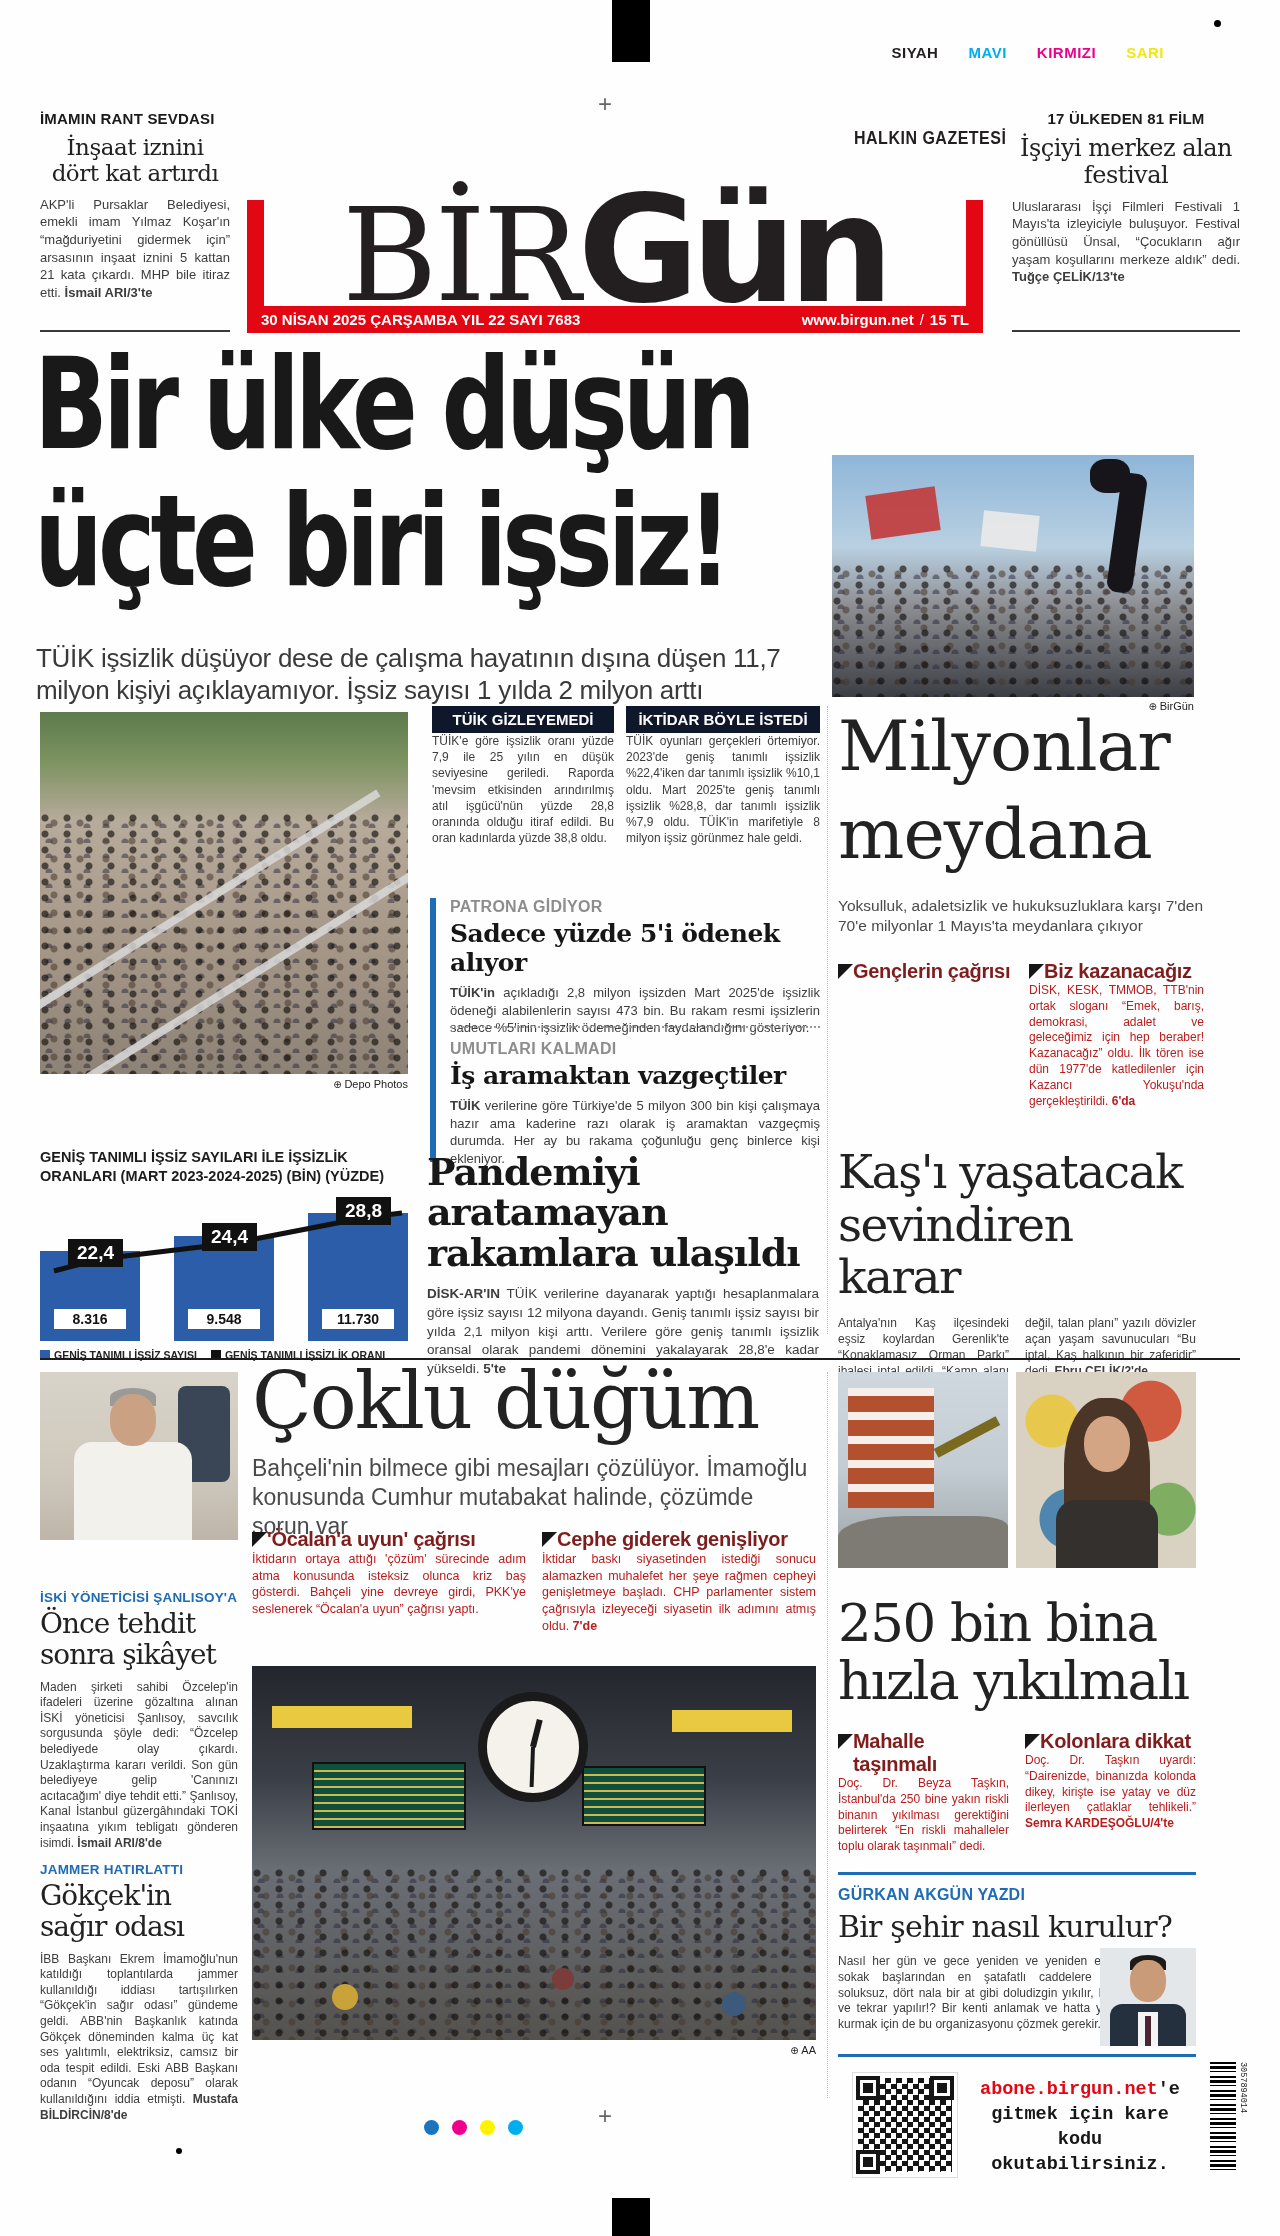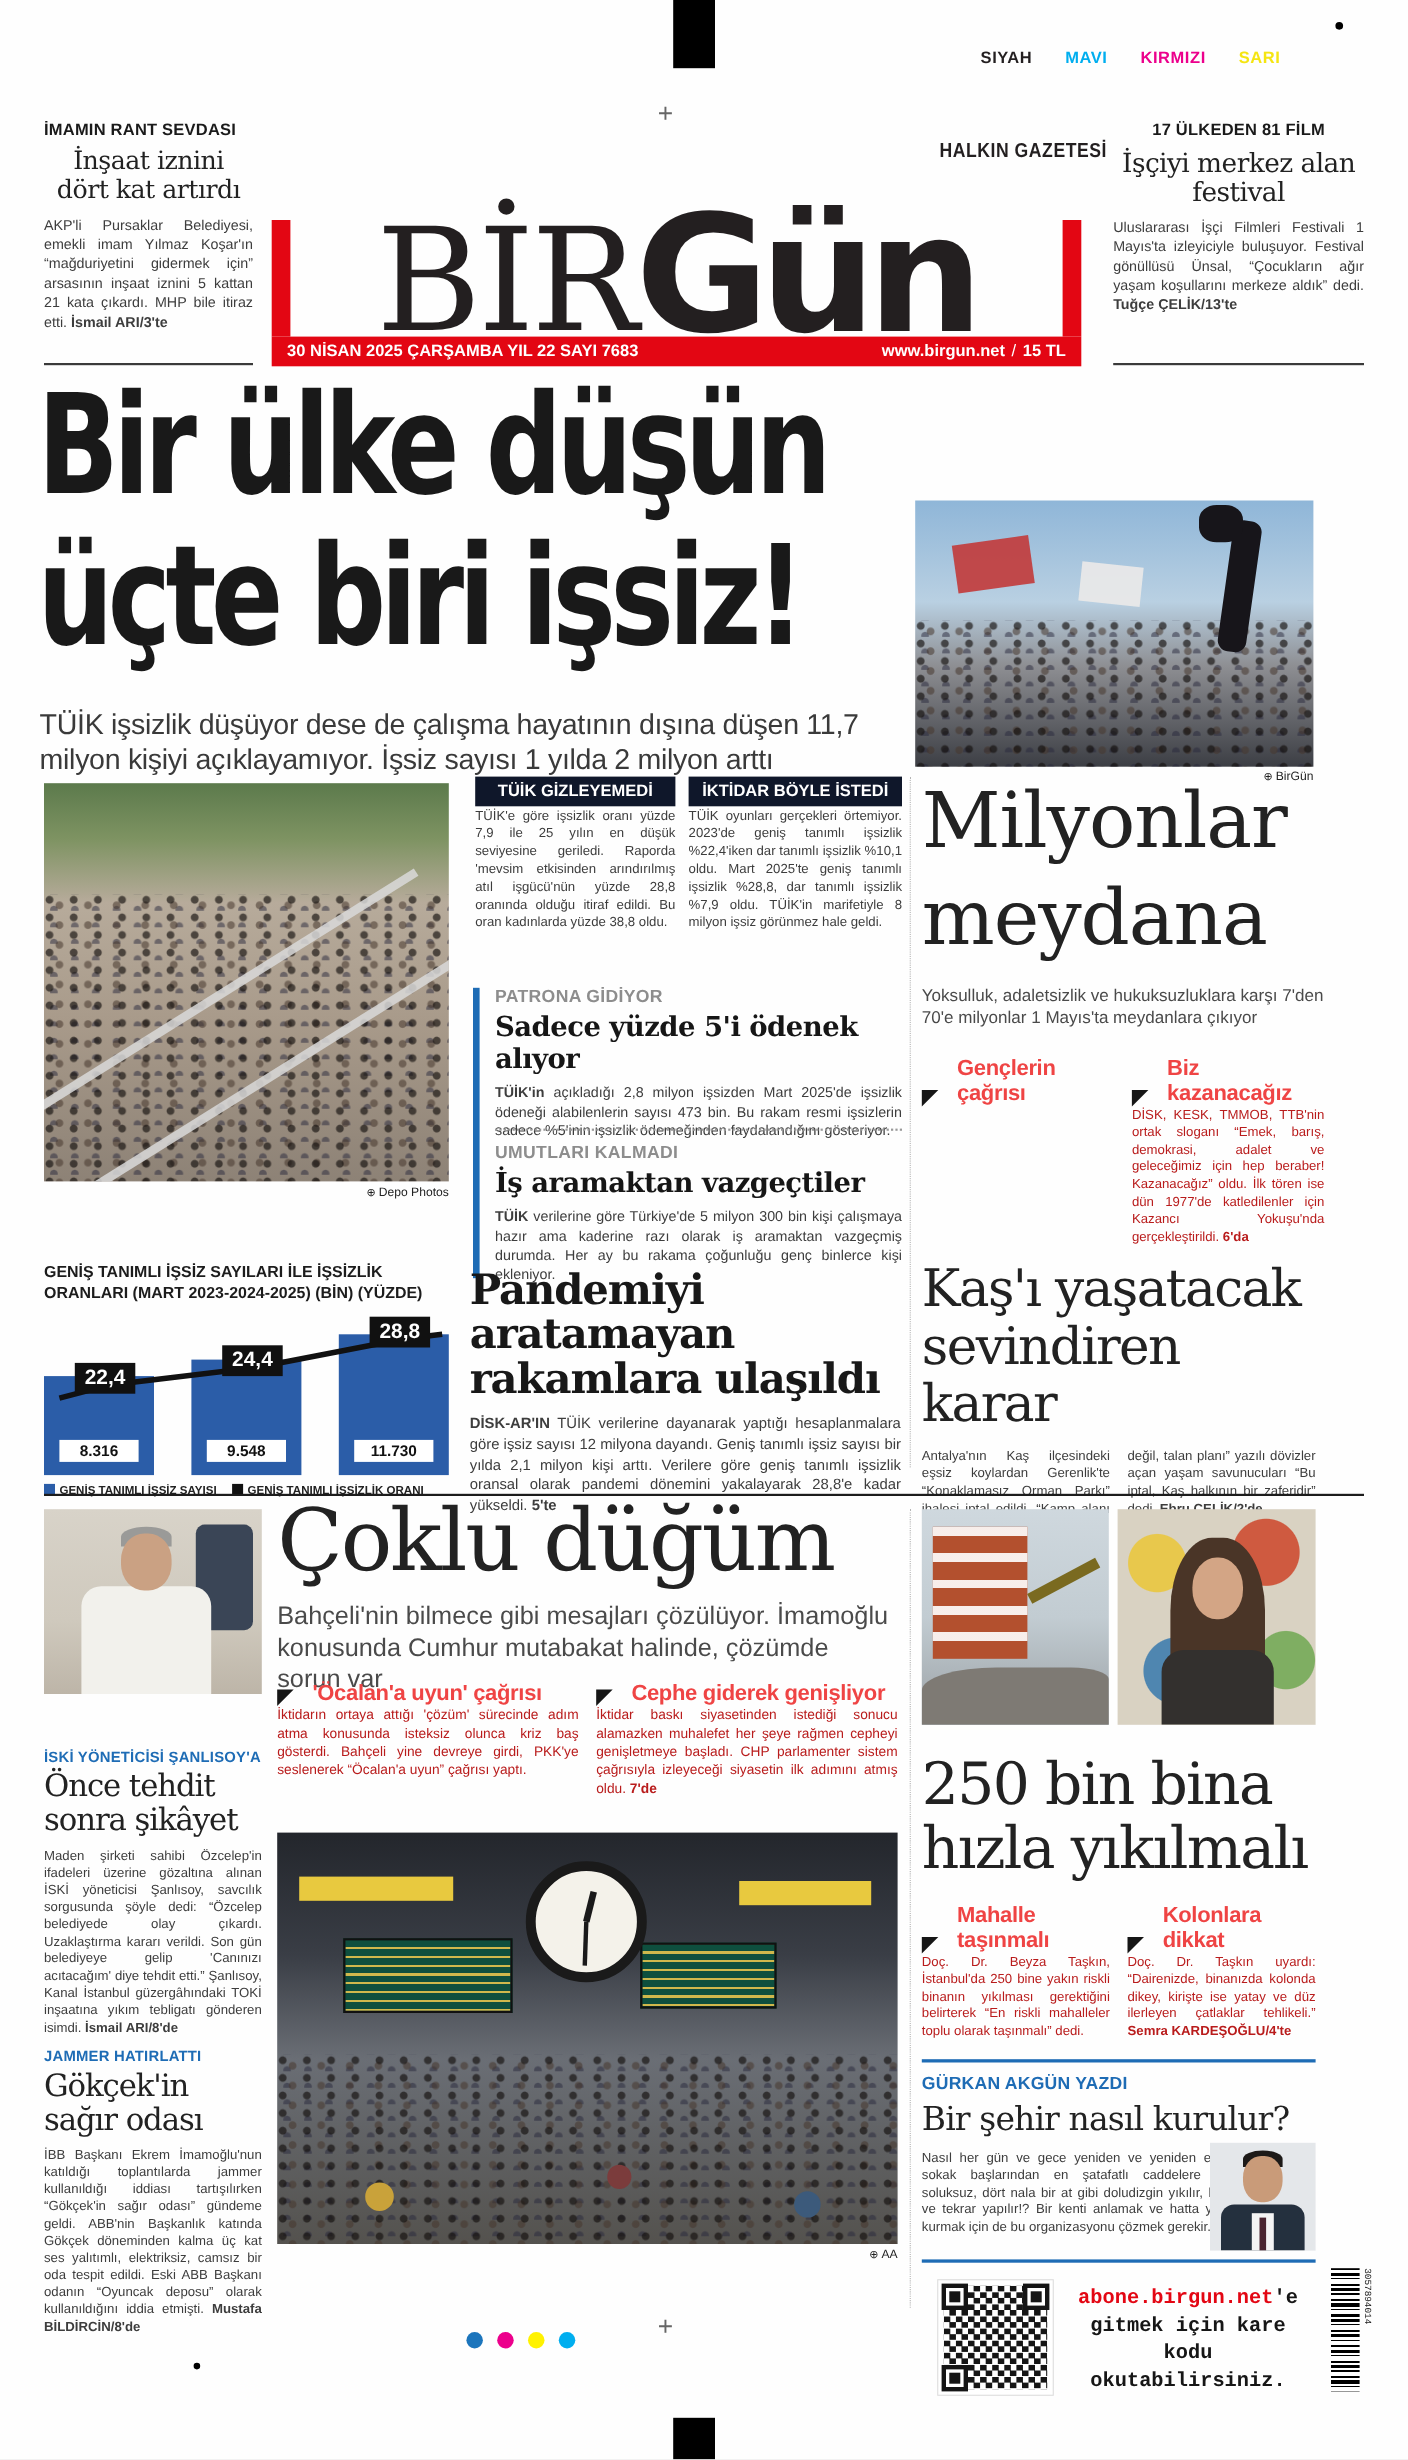--- a/index.html
+++ b/index.html
@@ -69,21 +69,21 @@
   .dotted-rule{left:450px;top:1026px;width:370px;border-top:2px dotted #999;}
   .vdot{border-left:1px dotted #b5b5b5;width:0;}
   .vdot-mid{left:827px;top:706px;height:628px;}
   .vdot-bot{left:827px;top:1372px;height:726px;}
   
   .mil-hl{left:838px;top:702px;width:368px;font-size:70px;line-height:1.26;letter-spacing:-1px;color:#222;}
   .mil-hl span{display:block;}
   .mil-deck{left:838px;top:896px;width:366px;font-size:15.5px;line-height:1.3;color:#4a4a4a;}
   .two-col{display:flex;gap:16px;}
   .two-col .col{flex:1;}
-  .colhead{display:flex;align-items:flex-end;gap:17px;font-weight:800;font-size:20px;letter-spacing:-.3px;color:#ef4444;}
+  .colhead{display:flex;align-items:flex-start;gap:0;font-weight:800;font-size:20px;letter-spacing:-.3px;color:#7f1d1d;}
   .tri{width:0;height:0;border-top:15px solid #161616;border-right:15px solid transparent;margin-top:4px;}
   .colbd{margin-top:8px;font-size:12px;line-height:1.32;color:#b91c1c;}
   .mil-cols{left:838px;top:960px;width:366px;}
   
   .chart{left:40px;top:1148px;width:368px;}
   .chart-title{font-size:14.5px;font-weight:800;line-height:1.28;color:#1c1c1c;}
   .chart-plot{position:relative;height:146px;margin-top:10px;}
   .bar{position:absolute;bottom:0;width:100px;background:#2B5DA8;}
   .bar1{left:0;height:90px;} .bar2{left:134px;height:105px;} .bar3{left:268px;height:128px;}
   .rate{position:absolute;background:#111;color:#fff;font-weight:700;font-size:19px;padding:3px 9px;}

